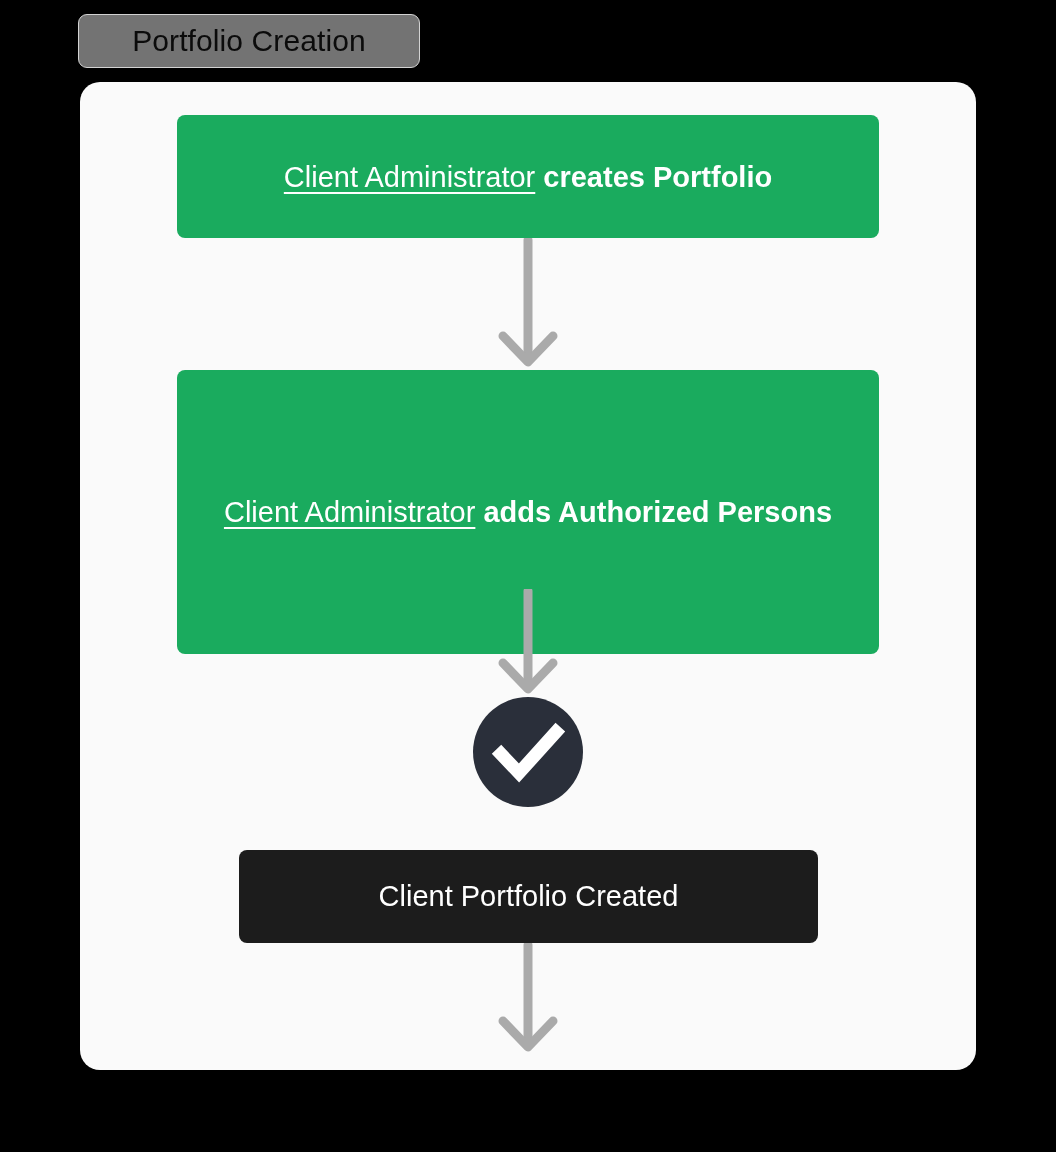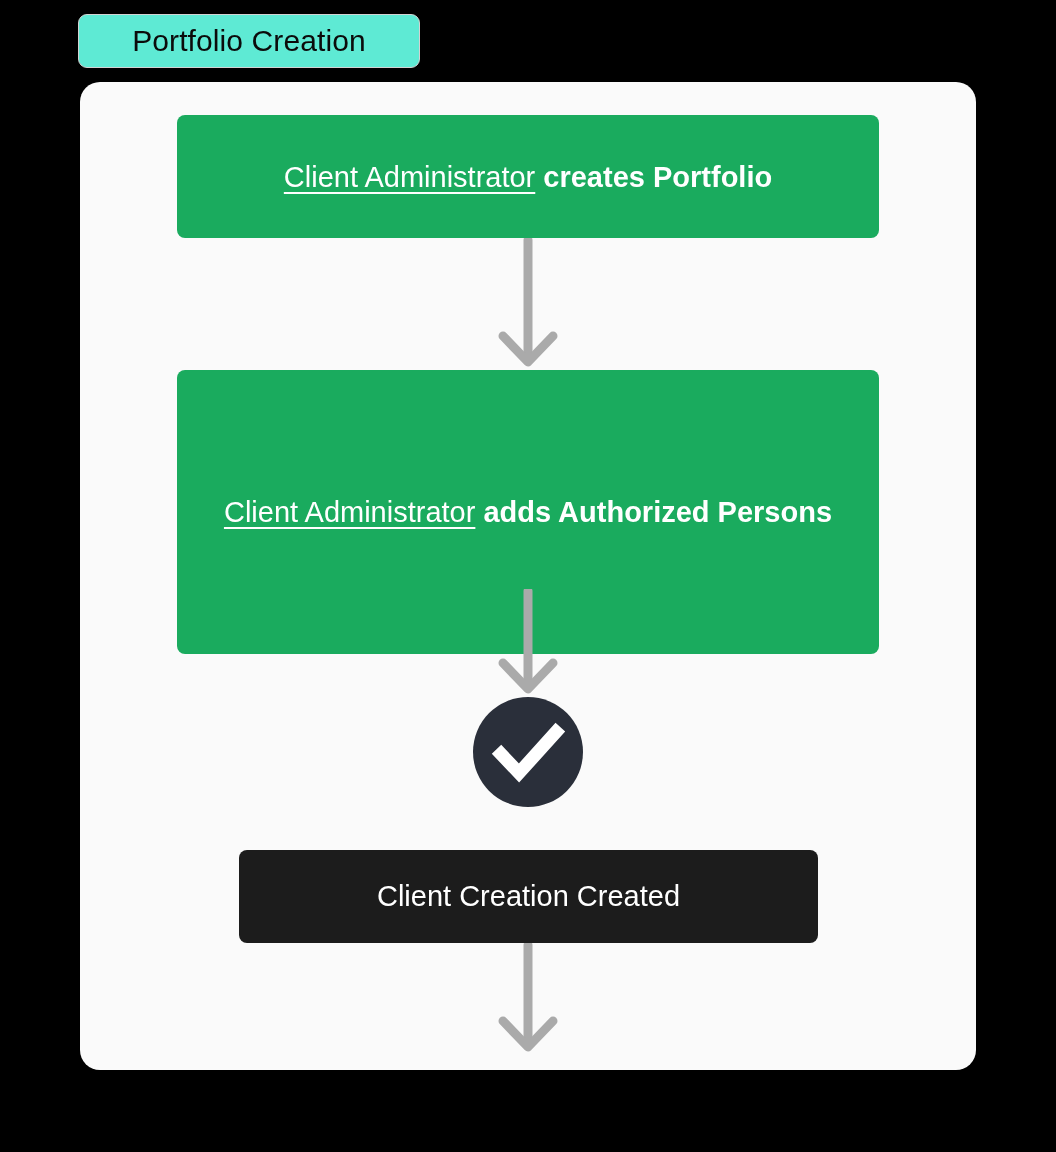--- a/index.html
+++ b/index.html
@@ -18,21 +18,21 @@
   }
 
   
   .title-badge {
     position: absolute;
     left: 78px;
     top: 14px;
     width: 342px;
     height: 54px;
     box-sizing: border-box;
-    background: #5eead4;
+    background: #737373;
     border: 1px solid #D3D3D3;
     border-radius: 9px;
     display: flex;
     align-items: center;
     justify-content: center;
     color: #0B0B0B;
     font-size: 30px;
     font-weight: 400;
     letter-spacing: 0.1px;
   }
@@ -156,21 +156,21 @@
 </div>
 
 <div class="check-circle">
   <svg viewBox="0 0 110 110" width="110" height="110" aria-hidden="true">
     <circle cx="55" cy="55" r="55" fill="#2A2F3A"></circle>
     <polyline points="28,57 46,76 83,35" fill="none" stroke="#FFFFFF" stroke-width="13" stroke-linecap="square" stroke-linejoin="miter"></polyline>
   </svg>
 </div>
 
 <div class="node node-dark">
-  <span>Client Creation Created</span>
+  <span>Client Portfolio Created</span>
 </div>
 
 <div class="arrow" id="arrow-3">
   <svg viewBox="0 0 80 112" width="80" height="112" aria-hidden="true">
     <line x1="40" y1="2" x2="40" y2="100" stroke="#AAAAAA" stroke-width="9" stroke-linecap="round"></line>
     <polyline points="15,78 40,104 65,78" fill="none" stroke="#AAAAAA" stroke-width="9" stroke-linecap="round" stroke-linejoin="round"></polyline>
   </svg>
 </div>
 
 </body></html>

